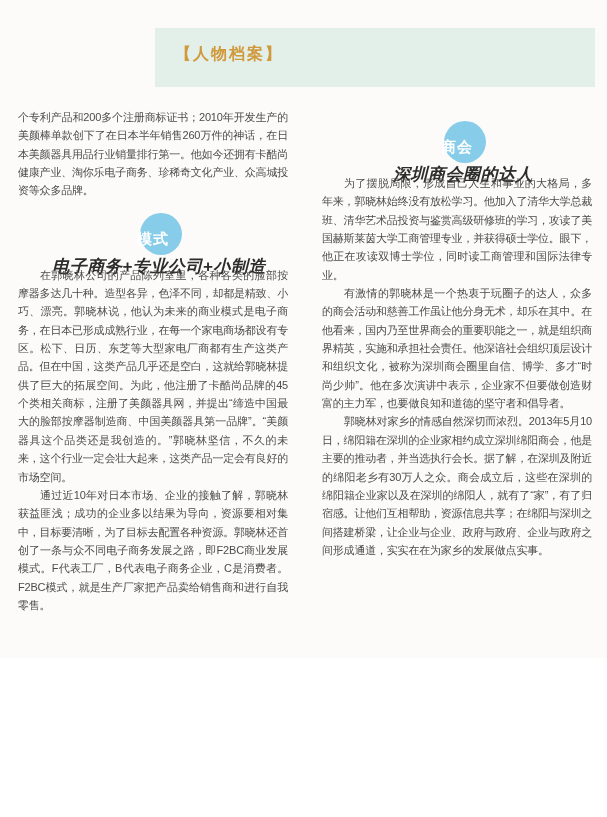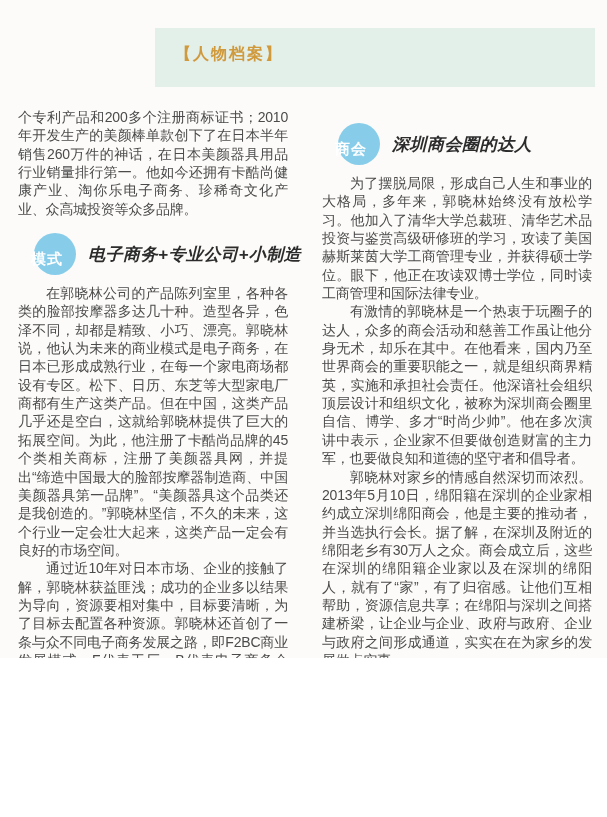--- a/index.html
+++ b/index.html
@@ -37,34 +37,35 @@
   }
   .pb-par b { color:#3c3c3c; }
   
   .columns {
     display:flex;
     gap:34px;
     padding:21px 15px 0 18px;
   }
   .col { flex:1; min-width:0; }
   .body-par {
-    font-size:14px;
+    font-size:11px;
     line-height:18.35px;
     text-align:justify;
     color:#4b4b4b;
     letter-spacing:-0.2px;
   }
   .no-indent { text-indent:0; }
   .indent { text-indent:2em; }
   
   .section-head {
     display:flex;
     align-items:center;
     margin:13px 0 7px 0;
     height:46px;
+    flex-direction:column;
   }
   .badge {
     position:relative;
     flex:none;
     width:42px; height:42px;
     border-radius:50%;
     background:#87cdea;
     margin-left:16px;
   }
   .badge span {

